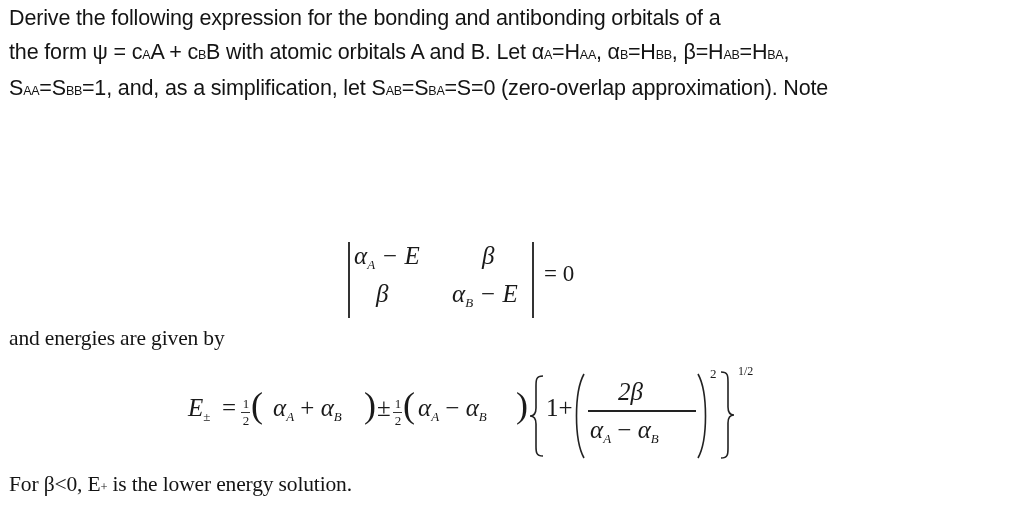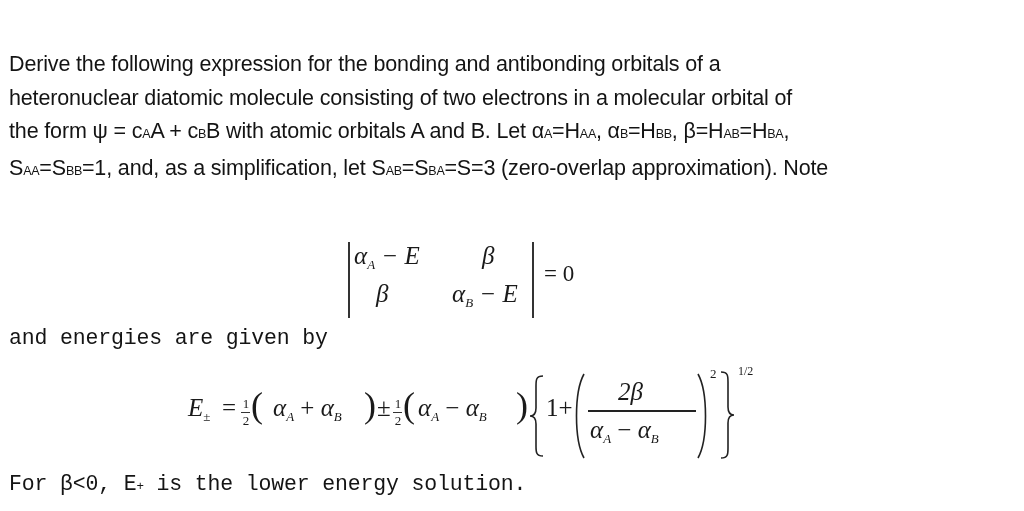--- a/index.html
+++ b/index.html
@@ -1,46 +1,45 @@
 <!DOCTYPE html>
 <html><head>
 <meta charset="utf-8">
 <style>
   html, body { margin: 0; padding: 0; background: #ffffff; }
   body { width: 1024px; height: 511px; position: relative; overflow: hidden; color: #111; }
   .para {
     position: absolute; left: 9px; top: 2px; width: 1010px;
     font-family: "Liberation Sans", "DejaVu Sans", sans-serif;
-    font-size: 21.5px; line-height: 33.5px; color: #141414; letter-spacing: -0.15px; margin-top: 46px;
+    font-size: 21.5px; line-height: 33.5px; color: #141414; letter-spacing: -0.15px;
   }
   .line { display: block; white-space: nowrap; }
   .sub { font-size: 12.5px; letter-spacing: -0.3px; }
-  .txt { position: absolute; font-family: Liberation Mono, monospace; font-size: 21.5px; color: #141414; white-space: nowrap; letter-spacing: -0.15px; }
+  .txt { position: absolute; font-family: Liberation Serif, serif; font-size: 21.5px; color: #141414; white-space: nowrap; letter-spacing: -0.15px; }
   .math { font-family: "Liberation Serif", "DejaVu Serif", serif; color: #1a1a1a; }
   .mi { font-style: italic; }
   .msub { font-size: 13px; font-style: italic; position: relative; top: 5px; }
   
   .det { position: absolute; left: 348px; top: 240px; width: 190px; height: 78px; }
   .det .bar { position: absolute; top: 2px; width: 2px; height: 76px; background: #333; }
   .det .cell { position: absolute; font-size: 25px; white-space: nowrap; }
   .det-eq { position: absolute; left: 544px; top: 261px; font-size: 23px; }
   
   .energy { position: absolute; left: 188px; top: 366px; height: 100px; width: 600px; font-size: 25px; }
   .energy .part { position: absolute; white-space: nowrap; }
   .frac-small { position: absolute; font-size: 13px; text-align: center; width: 10px; }
   .bigparen { position: absolute; font-size: 36px; font-family: "Liberation Serif", "DejaVu Serif", serif; }
 </style>
 </head>
 <body>
 
 <div class="para">
   <span class="line">Derive the following expression for the bonding and antibonding orbitals of a</span>
-  <span class="line">heteronuclear diatomic molecule consisting of two electrons in a molecular orbital of</span>
   <span class="line"><span>the form ψ = c</span><span class="sub">A</span><span>A + c</span><span class="sub">B</span><span>B with atomic orbitals A and B.  Let α</span><span class="sub">A</span><span>=H</span><span class="sub">AA</span><span>, α</span><span class="sub">B</span><span>=H</span><span class="sub">BB</span><span>, β=H</span><span class="sub">AB</span><span>=H</span><span class="sub">BA</span><span>,</span></span>
-  <span class="line"><span>S</span><span class="sub">AA</span><span>=S</span><span class="sub">BB</span><span>=1, and, as a simplification, let S</span><span class="sub">AB</span><span>=S</span><span class="sub">BA</span><span>=S=3 (zero-overlap approximation).  Note</span></span>
+  <span class="line"><span>S</span><span class="sub">AA</span><span>=S</span><span class="sub">BB</span><span>=1, and, as a simplification, let S</span><span class="sub">AB</span><span>=S</span><span class="sub">BA</span><span>=S=0 (zero-overlap approximation).  Note</span></span>
 </div>
 
 <div class="det math">
   <div class="bar" style="left:0;"></div>
   <div class="bar" style="left:184px;"></div>
   <div class="cell" style="left:6px; top:2px;"><span class="mi">α</span><span class="msub">A</span><span class="mi"> − E</span></div>
   <div class="cell mi" style="left:134px; top:2px;">β</div>
   <div class="cell mi" style="left:28px; top:40px;">β</div>
   <div class="cell" style="left:104px; top:40px;"><span class="mi">α</span><span class="msub">B</span><span class="mi"> − E</span></div>
 </div>

